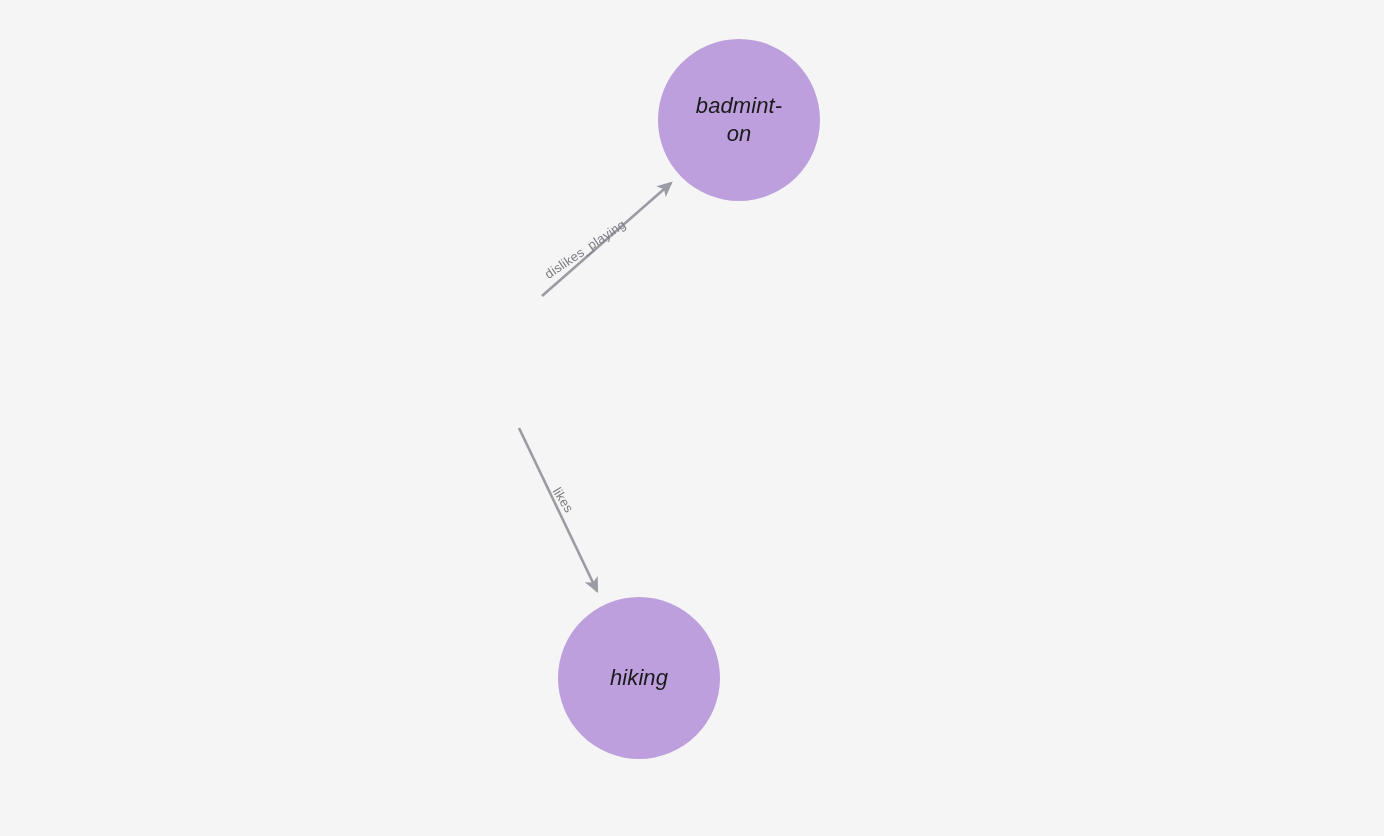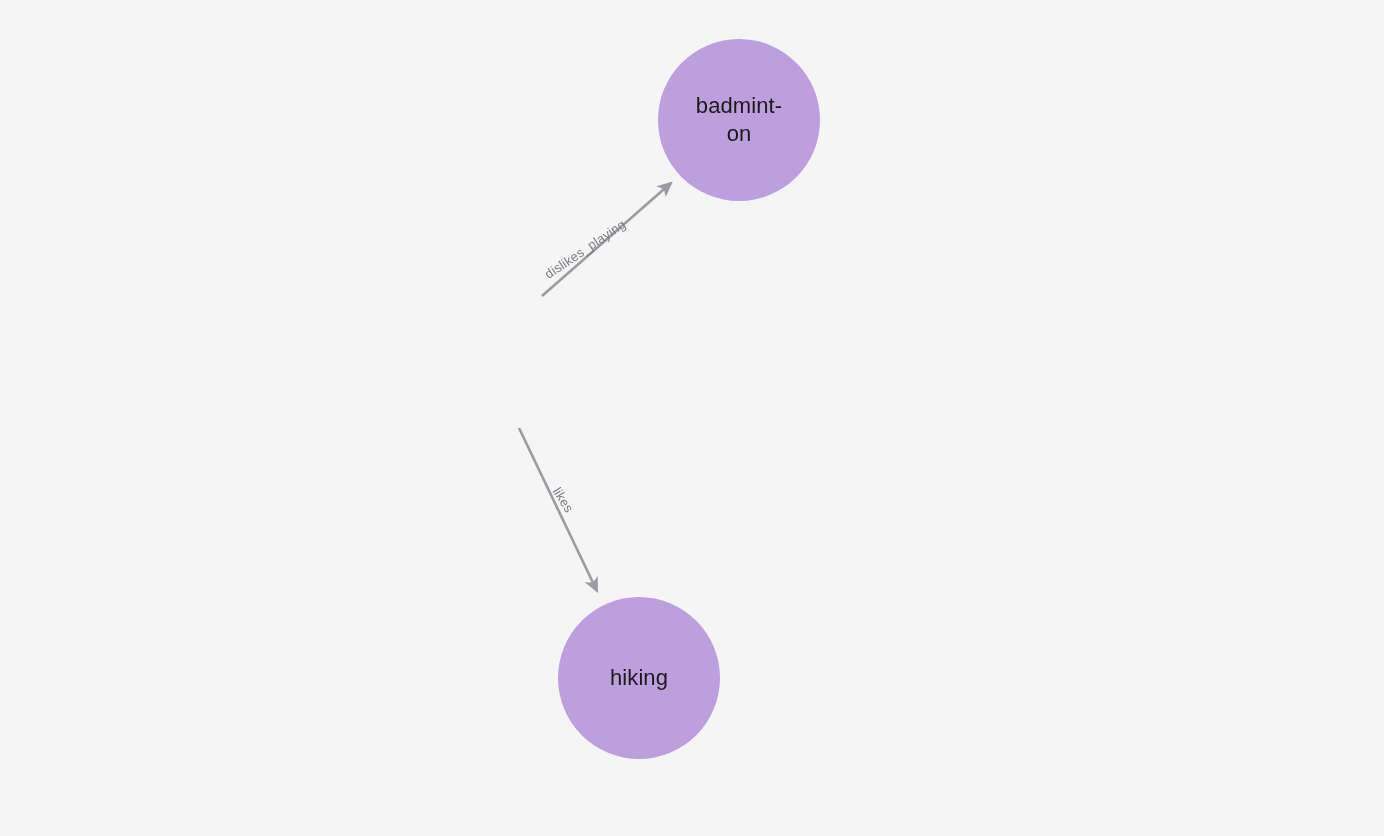--- a/index.html
+++ b/index.html
@@ -35,20 +35,21 @@
     box-sizing: border-box;
     text-align: center;
   }
   .node-label {
     font-size: 22px;
     line-height: 28px;
     color: #1a1a1a;
     letter-spacing: 0.1px;
     white-space: pre-line;
     pointer-events: none;
+    font-style: italic;
   }
   .edge-label {
     position: absolute;
     font-size: 13px;
     color: #7c7c84;
     letter-spacing: 0.2px;
     white-space: nowrap;
     transform-origin: 0 50%;
   }
 </style>

